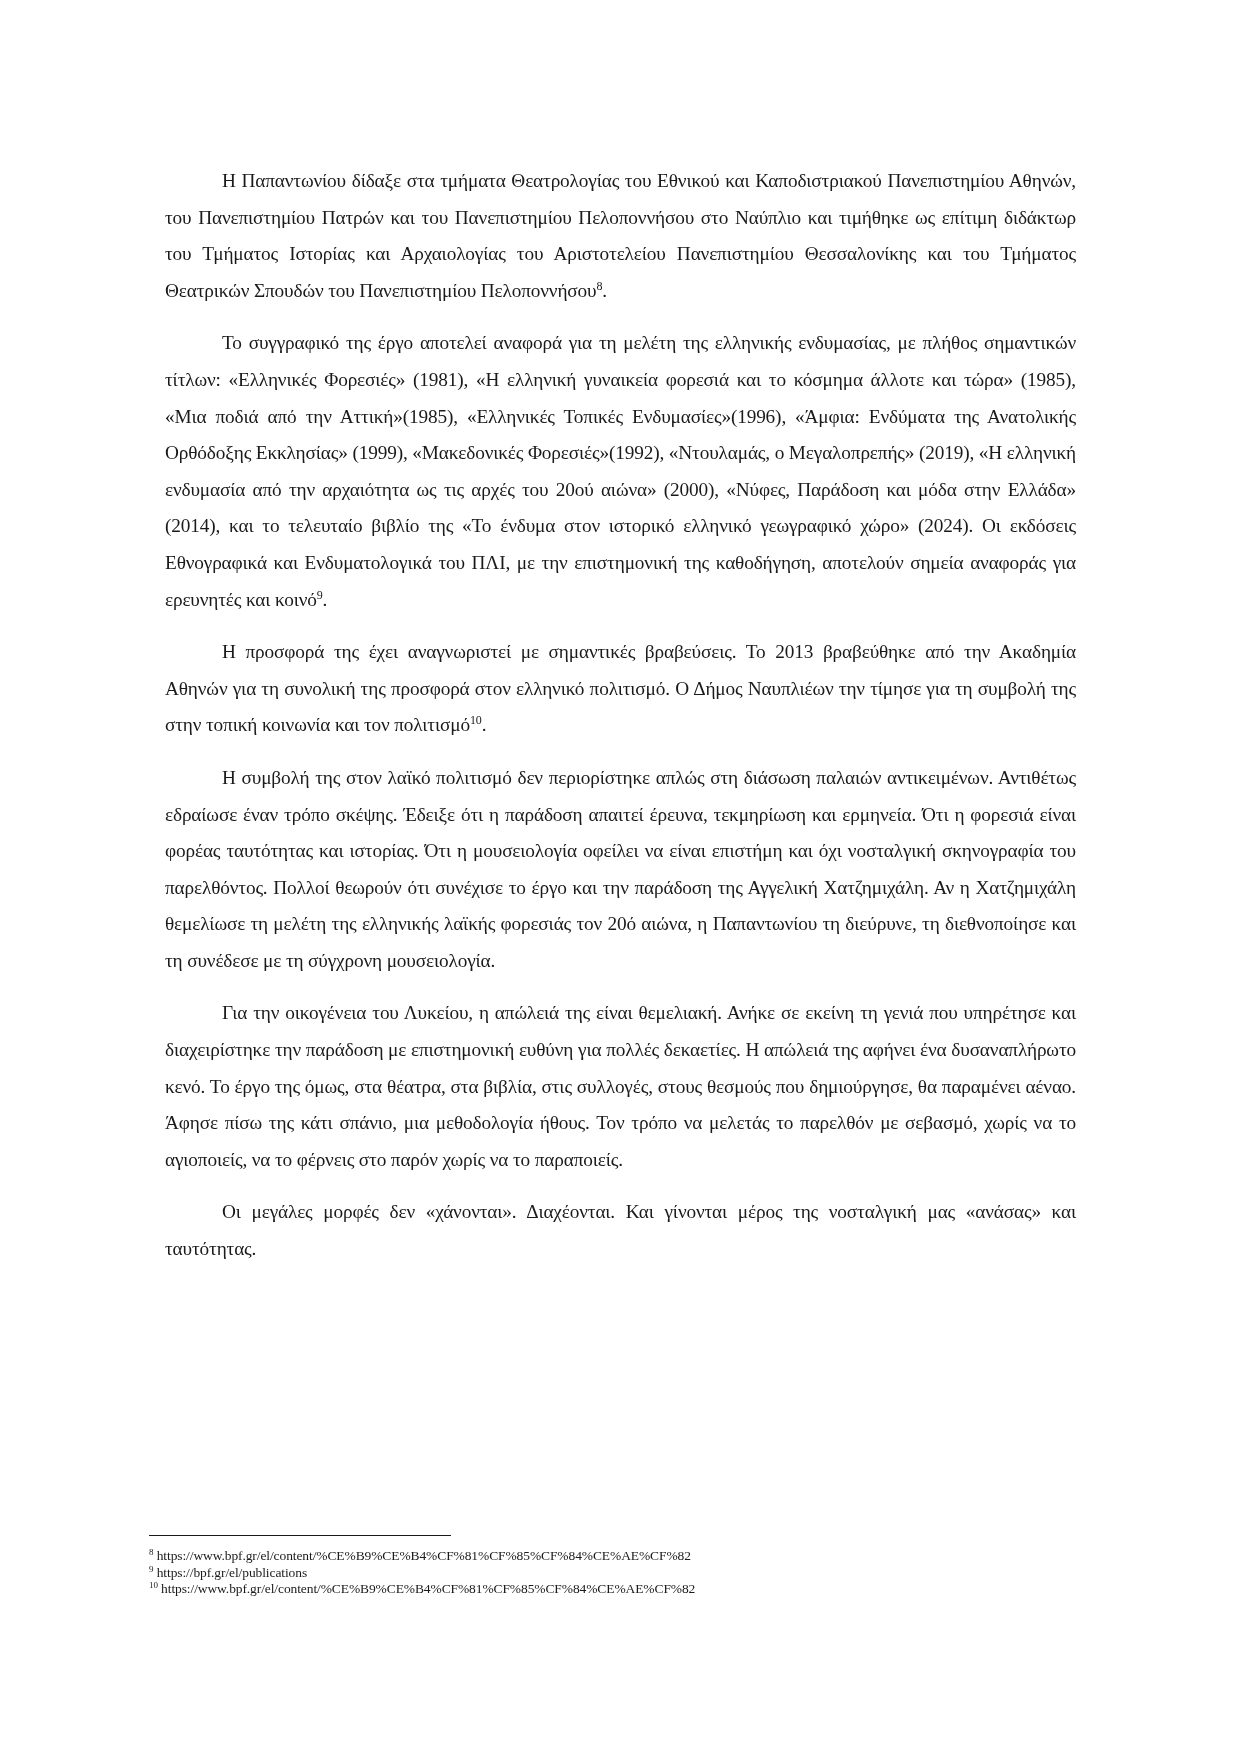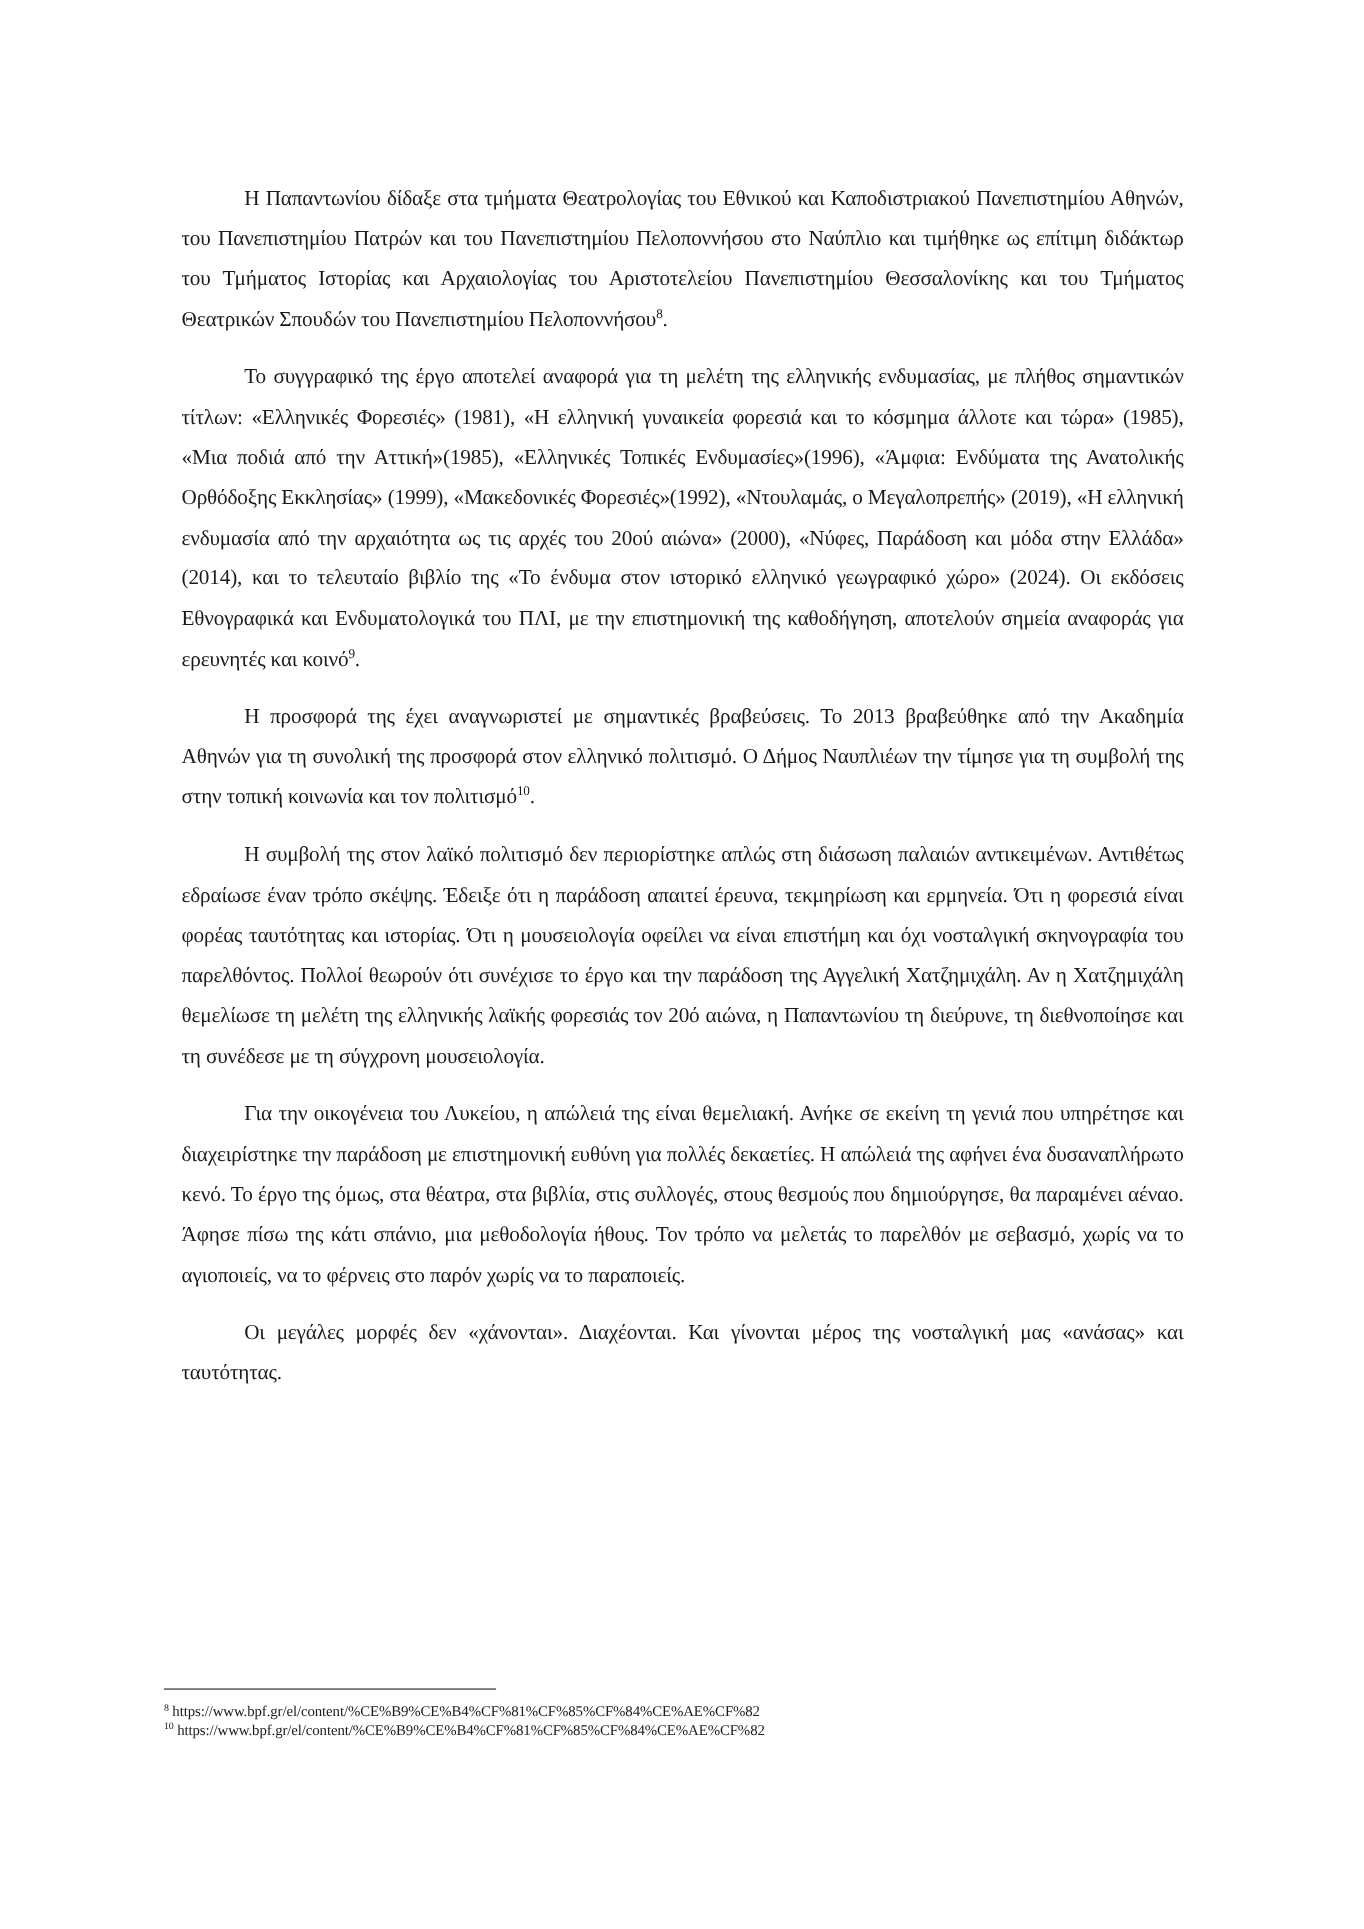--- a/index.html
+++ b/index.html
@@ -68,14 +68,15 @@
   <p class="para"><span>Η προσφορά της έχει αναγνωριστεί με σημαντικές βραβεύσεις. Το 2013 βραβεύθηκε από την Ακαδημία Αθηνών για τη συνολική της  προσφορά στον ελληνικό πολιτισμό. Ο Δήμος Ναυπλιέων την τίμησε για τη συμβολή της στην τοπική κοινωνία και τον πολιτισμό</span><sup>10</sup><span>.</span></p>
   <p class="para"><span>Η συμβολή της στον λαϊκό πολιτισμό δεν περιορίστηκε απλώς στη διάσωση παλαιών αντικειμένων. Αντιθέτως εδραίωσε έναν τρόπο σκέψης. Έδειξε ότι η παράδοση απαιτεί έρευνα, τεκμηρίωση και ερμηνεία. Ότι η φορεσιά είναι φορέας ταυτότητας και ιστορίας. Ότι η μουσειολογία οφείλει να είναι επιστήμη και όχι νοσταλγική σκηνογραφία του παρελθόντος. Πολλοί θεωρούν ότι συνέχισε το έργο και την παράδοση της Αγγελική Χατζημιχάλη. Αν η Χατζημιχάλη θεμελίωσε τη μελέτη της ελληνικής λαϊκής φορεσιάς τον 20ό αιώνα, η Παπαντωνίου τη διεύρυνε, τη διεθνοποίησε και τη συνέδεσε με τη σύγχρονη μουσειολογία.</span></p>
   <p class="para"><span>Για την οικογένεια του Λυκείου, η απώλειά της είναι θεμελιακή. Ανήκε σε εκείνη τη γενιά που υπηρέτησε και διαχειρίστηκε την παράδοση με επιστημονική ευθύνη για πολλές δεκαετίες. Η απώλειά της αφήνει ένα δυσαναπλήρωτο κενό. Το έργο της όμως, στα θέατρα, στα βιβλία, στις συλλογές, στους θεσμούς που δημιούργησε, θα παραμένει αέναο. Άφησε πίσω της κάτι σπάνιο, μια μεθοδολογία ήθους. Τον τρόπο να μελετάς το παρελθόν με σεβασμό, χωρίς να το αγιοποιείς, να το φέρνεις στο παρόν χωρίς να το παραποιείς.</span></p>
   <p class="para"><span>Οι μεγάλες μορφές δεν «χάνονται». Διαχέονται. Και γίνονται μέρος της νοσταλγική μας «ανάσας» και ταυτότητας.</span></p>
 </div>
 
 <div class="footnote-rule"></div>
 
 <div class="footnotes">
   <div class="footnote"><sup>8</sup> <span>https://www.bpf.gr/el/content/%CE%B9%CE%B4%CF%81%CF%85%CF%84%CE%AE%CF%82</span></div>
+  <div class="footnote"><sup>9</sup> <span>https://bpf.gr/el/publications</span></div>
   <div class="footnote"><sup>10</sup> <span>https://www.bpf.gr/el/content/%CE%B9%CE%B4%CF%81%CF%85%CF%84%CE%AE%CF%82</span></div>
 </div>
 
 </body></html>

